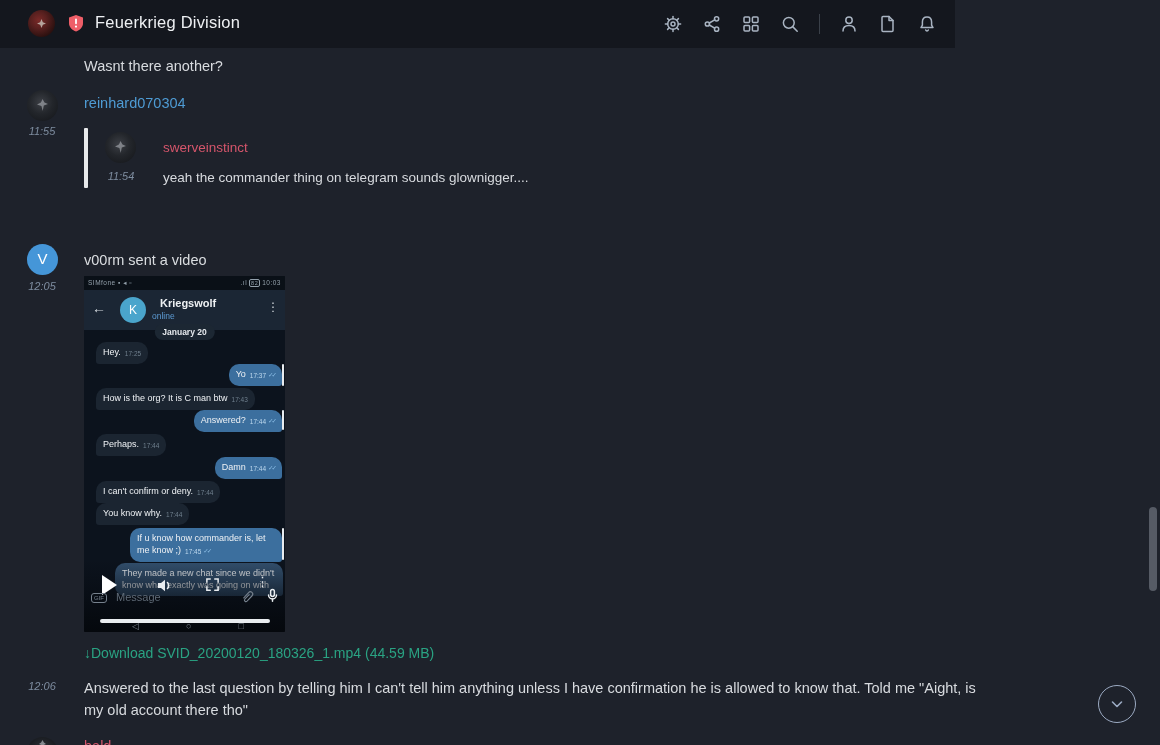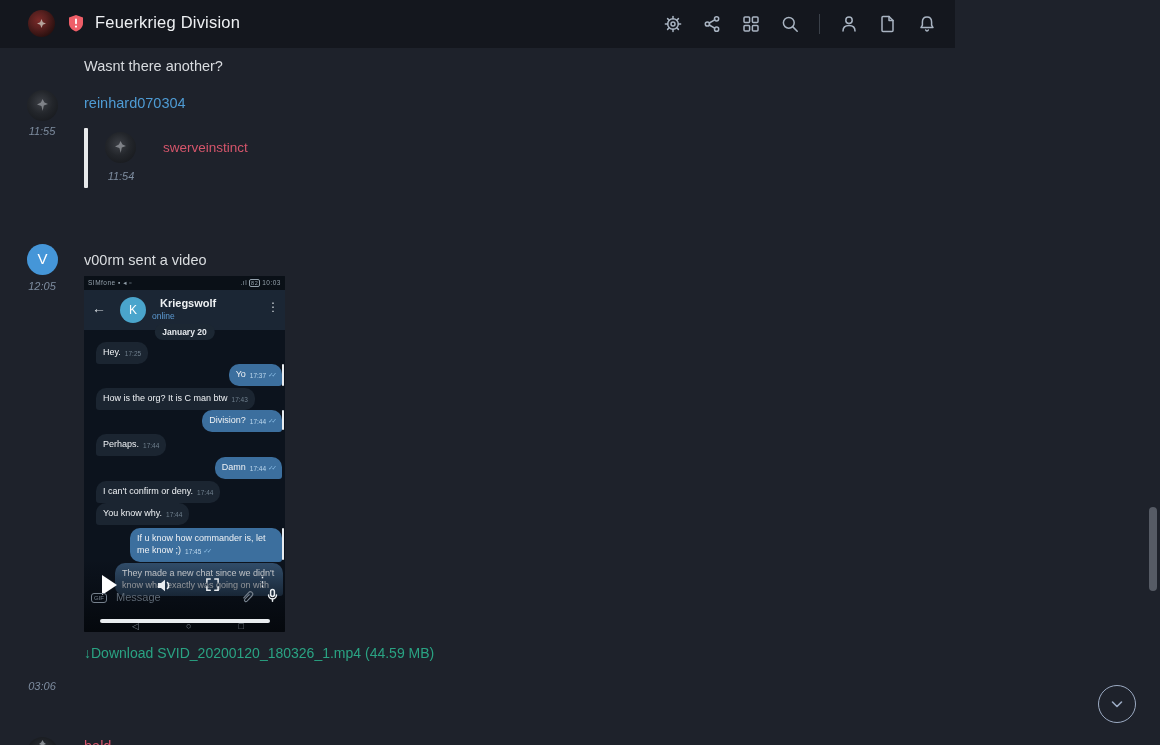--- a/index.html
+++ b/index.html
@@ -154,20 +154,21 @@
   <div class="msgtext" style="top:55px;">Wasnt there another?</div>
 
   <div class="avatar" style="left:27px; top:90px;"></div>
   <div class="uname blue" style="top:95px;">reinhard070304</div>
   <div class="tstamp" style="left:27px; top:125px;">11:55</div>
 
   <div class="qbar"></div>
   <div class="avatar" style="left:105px; top:132px;"></div>
   <div class="uname red" style="left:163px; top:140px; font-size:13.5px;">swerveinstinct</div>
   <div class="tstamp" style="left:106px; top:170px;">11:54</div>
+  <div class="qtext" style="top:170px;">yeah the commander thing on telegram sounds glownigger....</div>
 
 
   <div class="avatar v00rm" style="left:27px; top:244px;">
       <span>V</span>
     </div>
   <div class="msgtext" style="top:249px; color:#dadde0;">v00rm sent a video</div>
   <div class="tstamp" style="left:27px; top:280px;">12:05</div>
 
   <div class="video">
     <div class="tg-status">
@@ -179,21 +180,21 @@
       <span class="tg-av">K</span>
       <span class="tg-name">Kriegswolf</span>
       <span class="tg-online">online</span>
       <span class="tg-dots">⋮</span>
     </div>
     <div class="chip">January 20</div>
 
     <div class="bub left" style="left:12px; top:66px;"><span>Hey.</span><span class="btime">17:25</span></div>
     <div class="bub right" style="right:3px; top:88px;"><span>Yo</span><span class="btime">17:37</span><span class="ticks">✓✓</span></div>
     <div class="bub left" style="left:12px; top:112px; max-width:176px;"><span>How is the org? It is C man btw</span><span class="btime">17:43</span></div>
-    <div class="bub right" style="right:3px; top:134px;"><span>Division?</span><span class="btime">17:44</span><span class="ticks">✓✓</span></div>
+    <div class="bub right" style="right:3px; top:134px;"><span>Answered?</span><span class="btime">17:44</span><span class="ticks">✓✓</span></div>
     <div class="bub left" style="left:12px; top:158px;"><span>Perhaps.</span><span class="btime">17:44</span></div>
     <div class="bub right" style="right:3px; top:181px;"><span>Damn</span><span class="btime">17:44</span><span class="ticks">✓✓</span></div>
     <div class="bub left" style="left:12px; top:205px;"><span>I can't confirm or deny.</span><span class="btime">17:44</span></div>
     <div class="bub left" style="left:12px; top:227px;"><span>You know why.</span><span class="btime">17:44</span></div>
     <div class="bub right" style="right:3px; top:252px; max-width:152px;"><span>If u know how commander is, let me know ;)</span><span class="btime">17:45</span><span class="ticks">✓✓</span></div>
     <div class="bub right dim" style="right:2px; top:287px; max-width:168px;"><span>They made a new chat since we didn't know what exactly was going on with</span></div>
 
     <div class="tg-scrollmark" style="top:88px; height:22px;"></div>
     <div class="tg-scrollmark" style="top:134px; height:20px;"></div>
     <div class="tg-scrollmark" style="top:252px; height:32px;"></div>
@@ -233,21 +234,22 @@
     <div class="seek"></div>
     <div class="andnav">
       <span>◁</span>
       <span>○</span>
       <span>□</span>
     </div>
   </div>
 
   <div class="dl">↓Download SVID_20200120_180326_1.mp4 (44.59 MB)</div>
 
-  <div class="tstamp" style="left:27px; top:680px;">03:06</div>
+  <div class="tstamp" style="left:27px; top:680px;">12:06</div>
+  <div class="msgtext" style="top:677px; width:900px;">Answered to the last question by telling him I can't tell him anything unless I have confirmation he is allowed to know that. Told me "Aight, is my old account there tho"</div>
 
   <div class="partial-avatar"></div>
   <div class="partial-name">bald</div>
 
   <div class="jump">
     <svg width="22" height="22" viewBox="0 0 22 22">
       <polyline points="6.5,9 11,13.5 15.5,9"></polyline>
     </svg>
   </div>
   <div class="sbar"></div>

